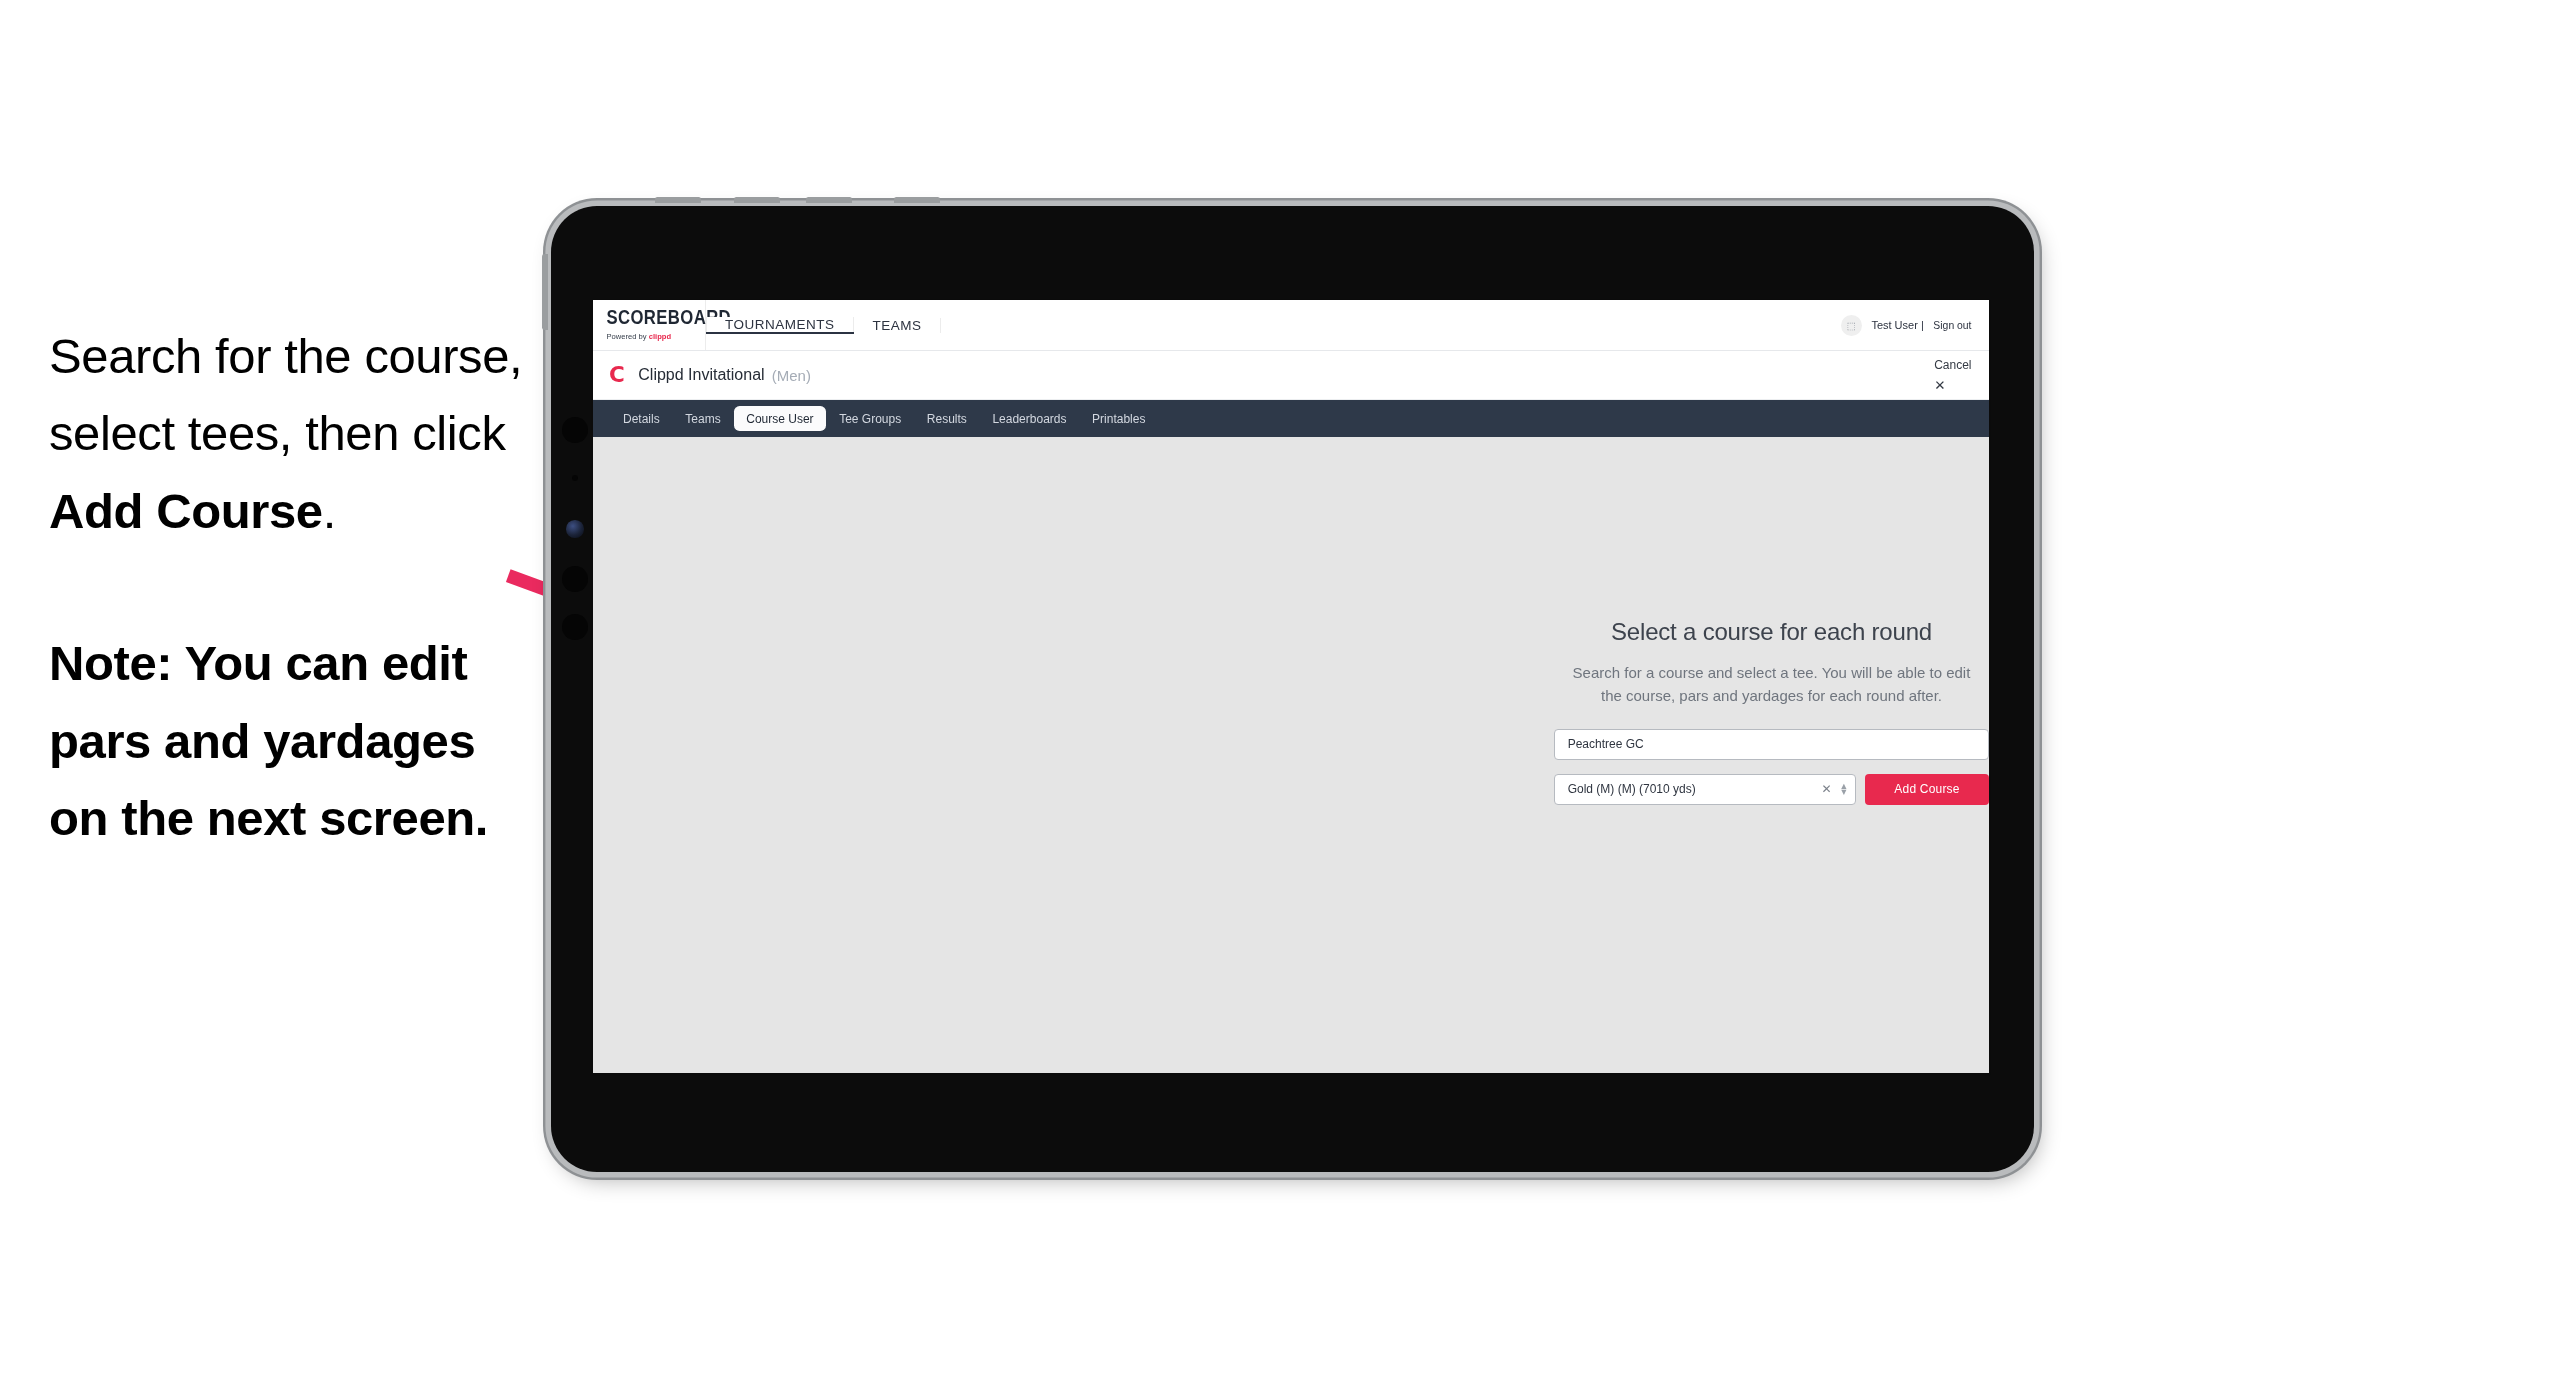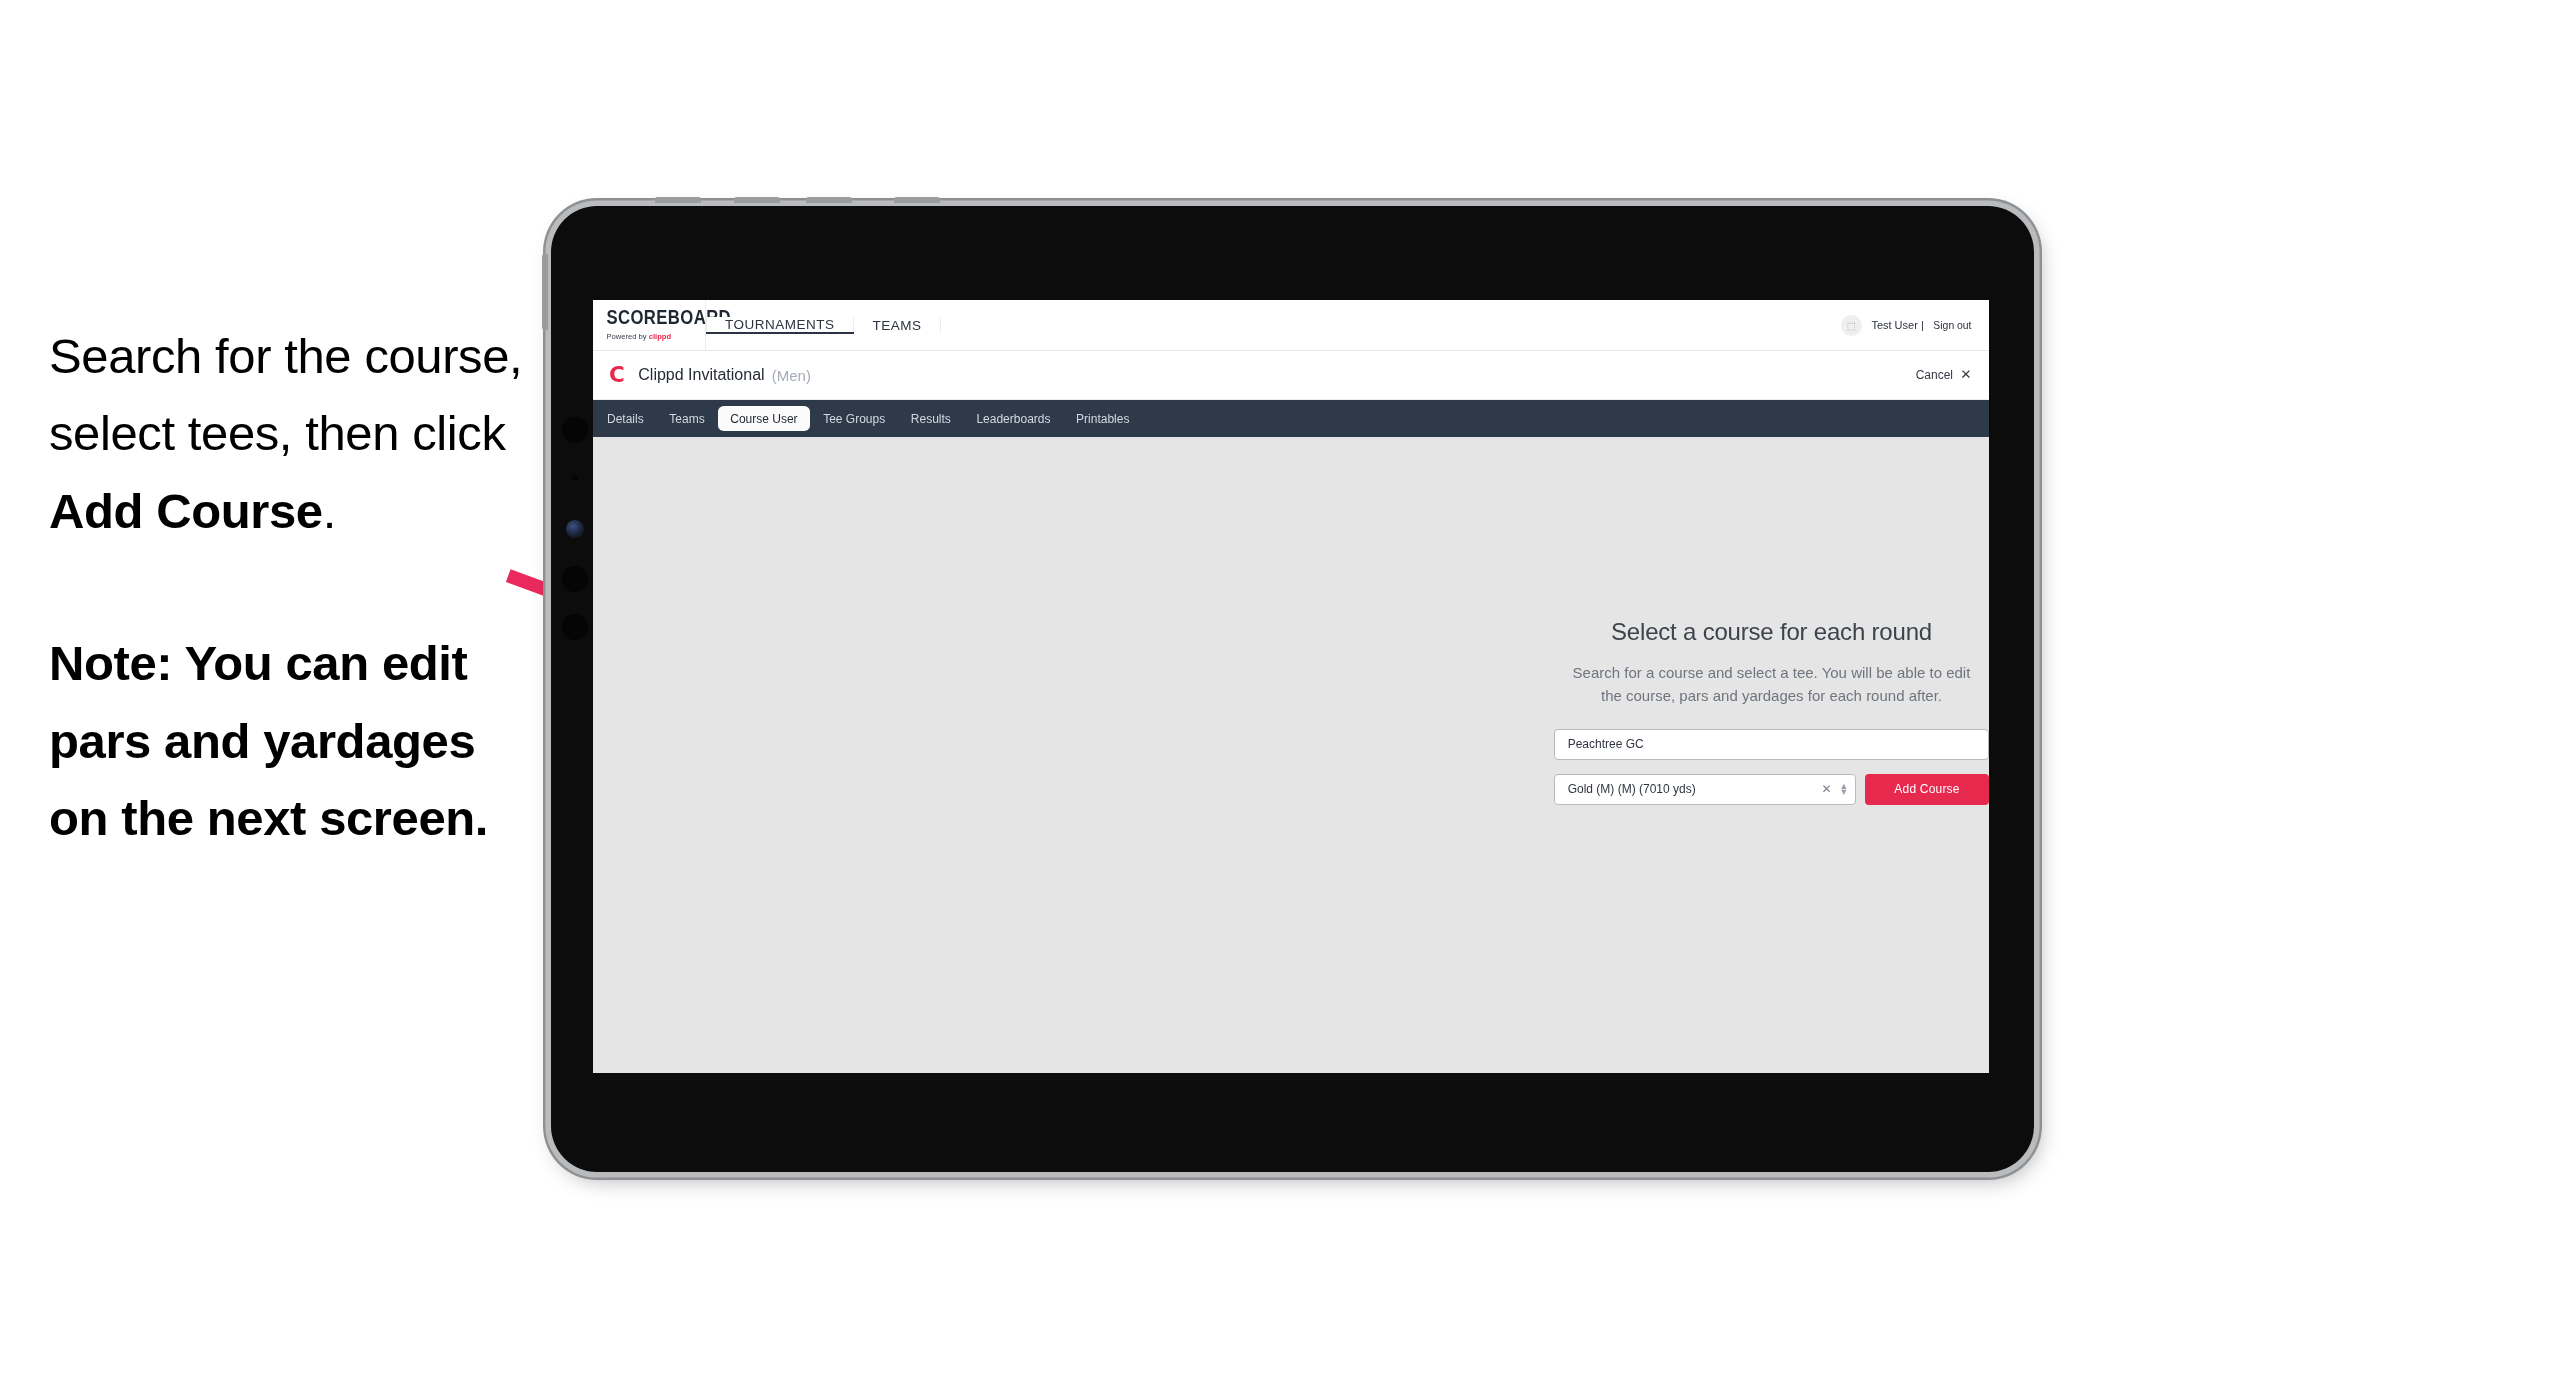--- a/index.html
+++ b/index.html
@@ -168,32 +168,33 @@
     font-size: 21.5px; font-weight: bold;
     color: #e8294e;
     font-family: "DejaVu Sans", sans-serif;
     line-height: 1;
     margin-right: 13.5px;
   }
   .t-name { font-size: 16px; color: #262c36; }
   .t-gender { font-size: 15px; color: #a5acb6; margin-left: 7.2px; }
   .cancel-wrap {
     margin-left: auto;
-    display: flex; align-items: center; gap: 7.2px;
-    cursor: pointer;
+    display: flex; align-items: flex-start; gap: 7.2px;
+    cursor: pointer;
+    flex-direction: column;
   }
   .cancel-label { font-size: 12px; color: #343a44; }
   .cancel-x { font-size: 13.5px; color: #343a44; line-height: 1; }
 
   
   .subnav {
     height: 37px;
     background: #2e3949;
     display: flex; align-items: center;
-    padding-left: 2px;
+    padding-left: 18px;
     gap: 1.6px;
   }
   .subnav-item {
     font-size: 12px;
     color: #d3d8e0;
     padding: 5.6px 12px;
     border-radius: 5.6px;
     cursor: pointer;
     white-space: nowrap;
   }

